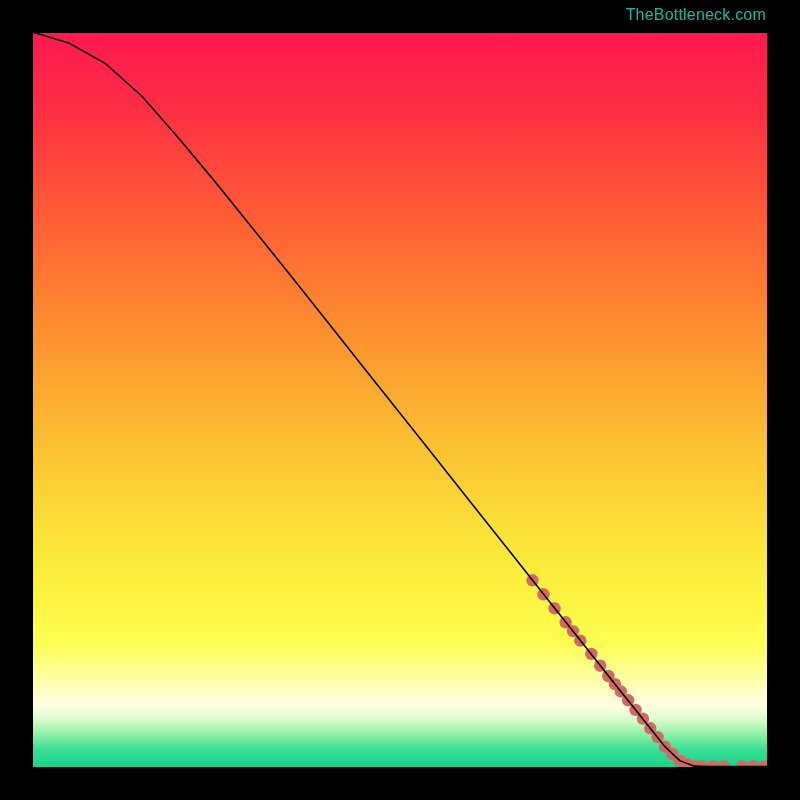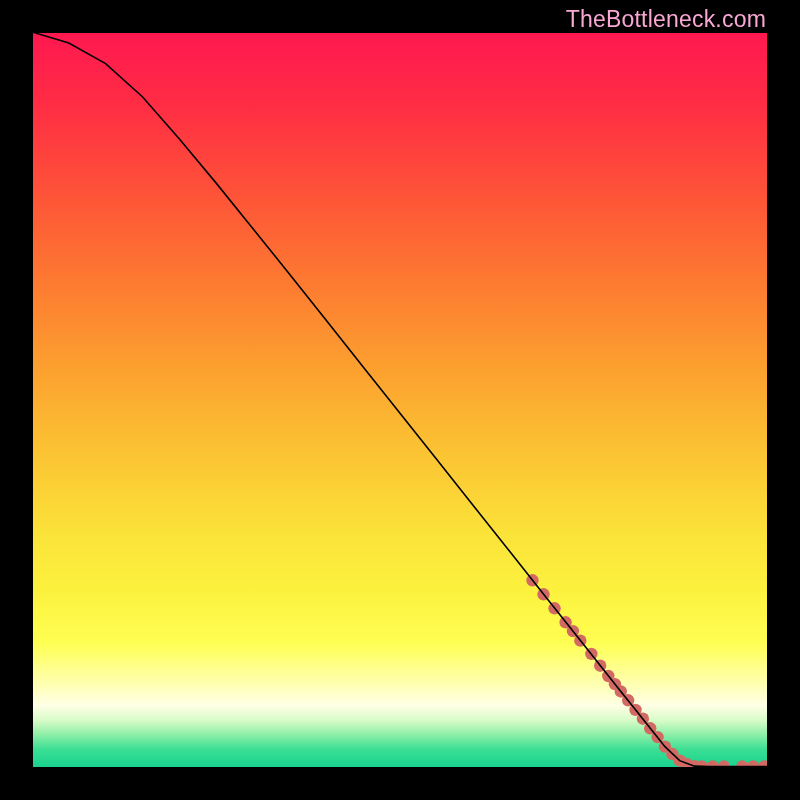--- a/index.html
+++ b/index.html
@@ -23,22 +23,22 @@
     position: absolute;
     left: 0;
     top: 0;
     width: 736px;
     height: 736px;
   }
   .watermark {
     position: absolute;
     top: 6px;
     right: 34px;
-    color: #f9a8d4;
-    font-size: 23px;
+    color: #14b8a6;
+    font-size: 16px;
     letter-spacing: 0.2px;
     font-weight: 500;
   }
   svg { display: block; }
 </style>
 </head>
 <body>
 
 <div class="watermark">TheBottleneck.com</div>
 

